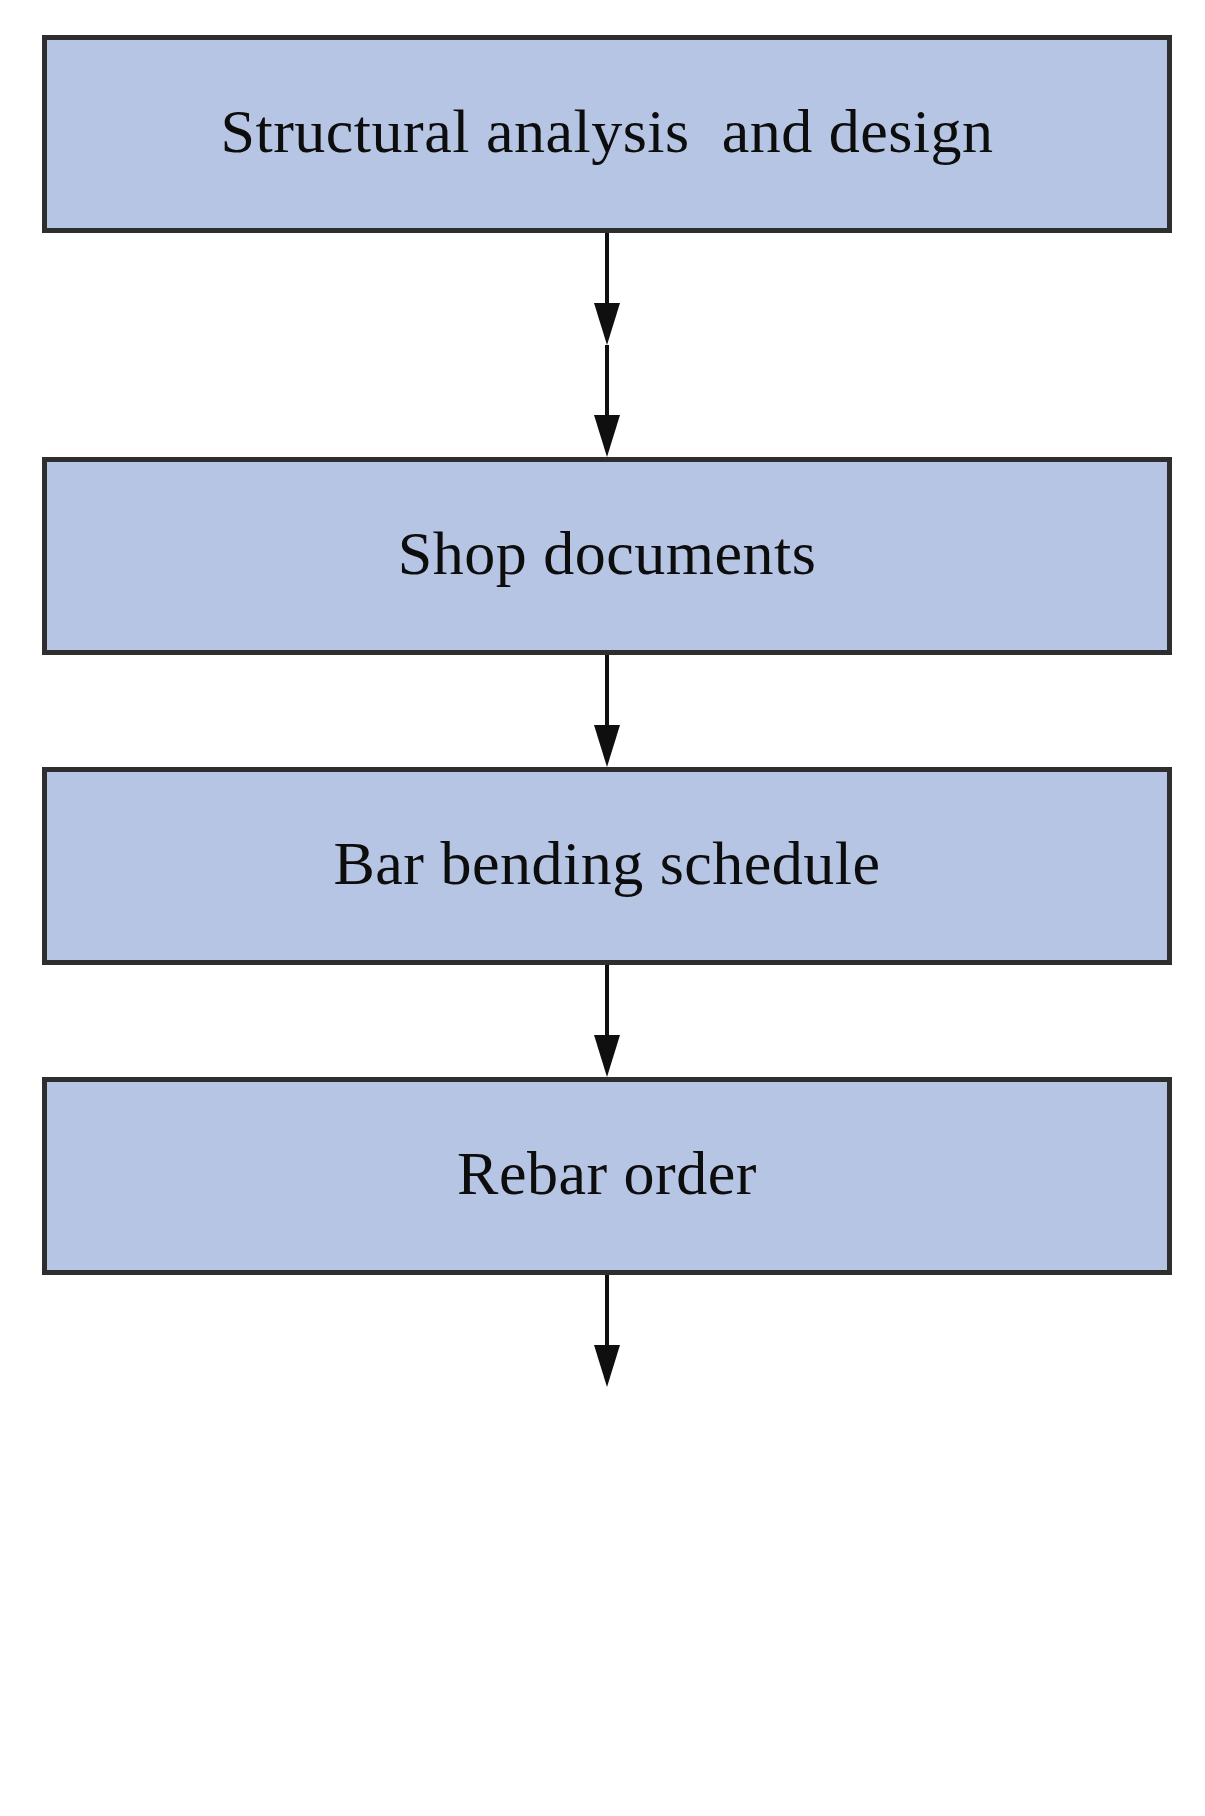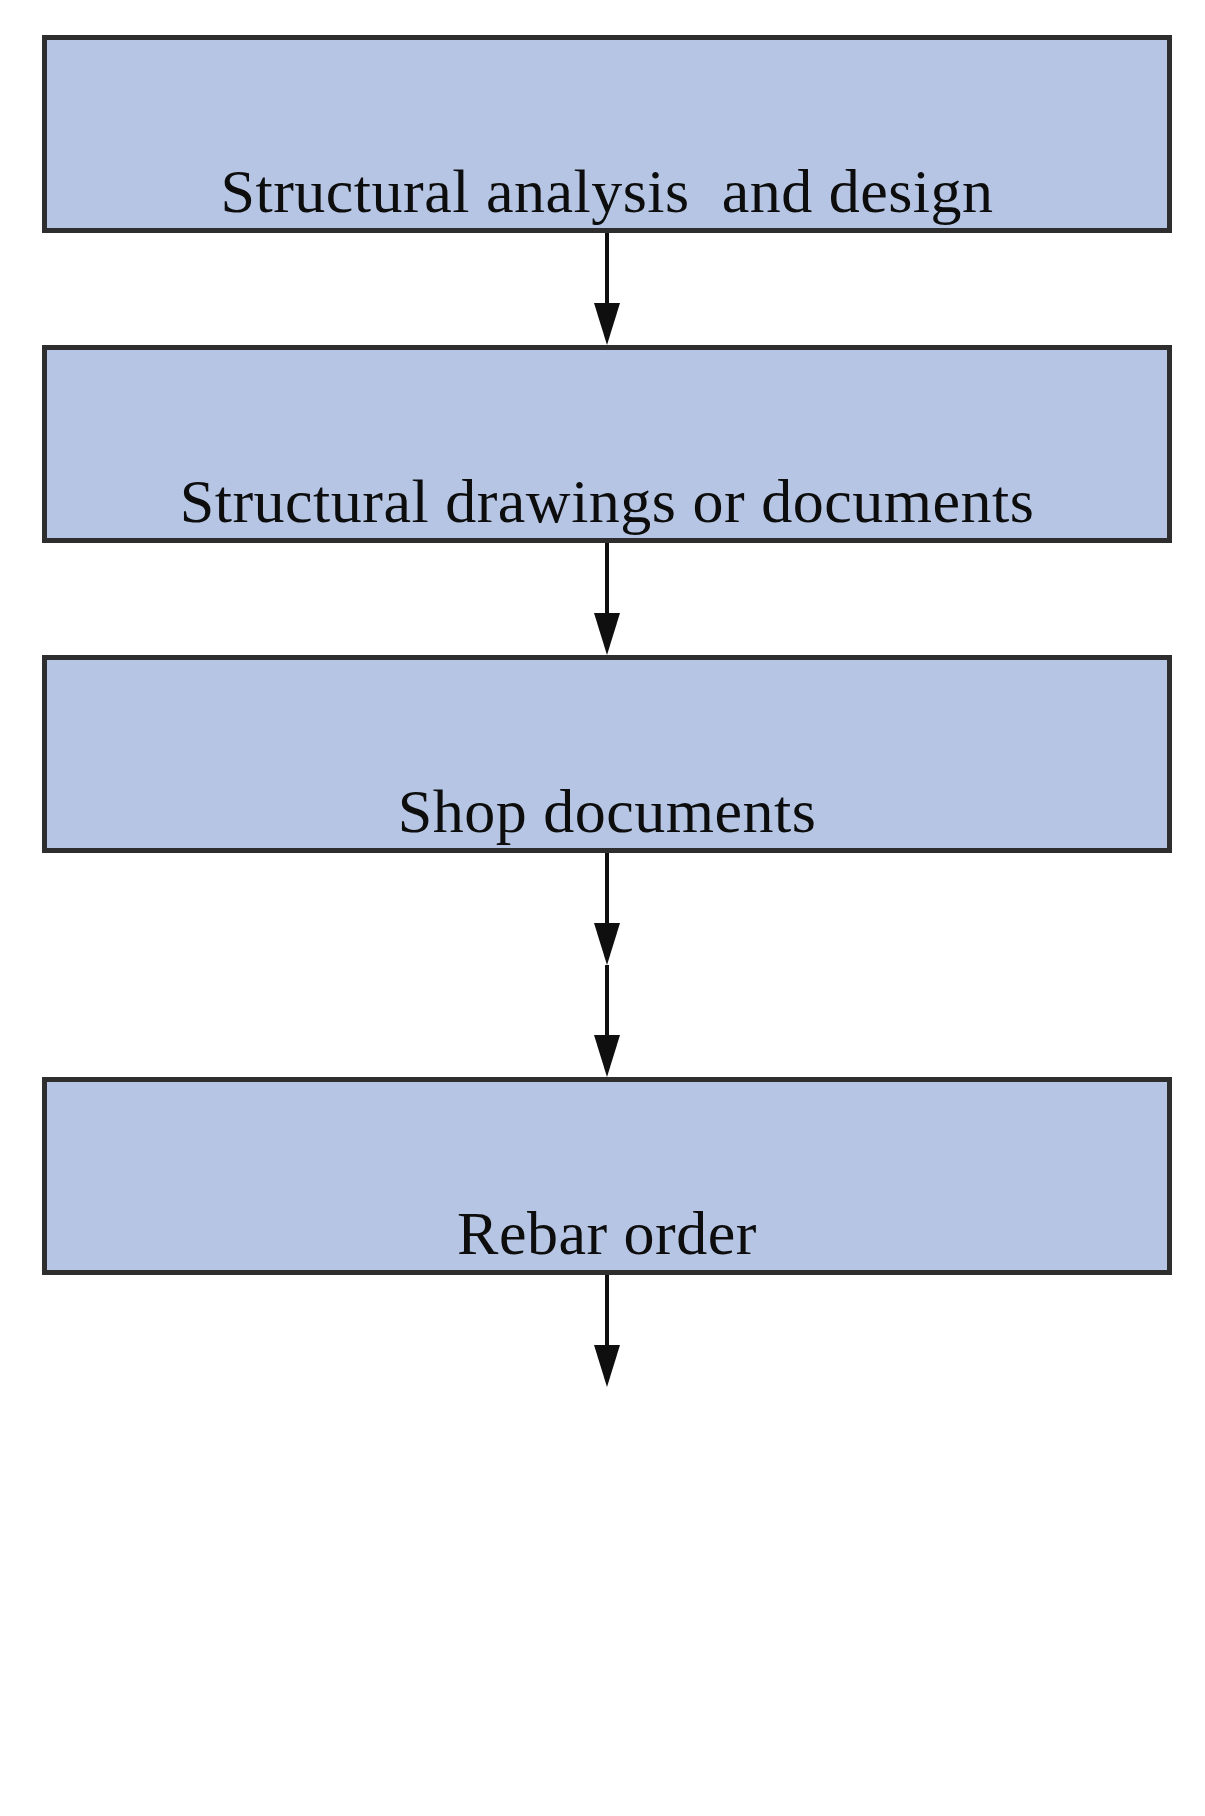--- a/index.html
+++ b/index.html
@@ -29,21 +29,21 @@
     display:flex;
     flex-direction:column;
   }
   .flow-box{
     box-sizing:border-box;
     width:1130px;
     height:198px;
     background:var(--box-fill);
     border:5px solid var(--box-border);
     display:flex;
-    align-items:flex-end;
+    align-items:center;
     justify-content:center;
   }
   .flow-box .label{
     font-size:62px;
     line-height:1;
     color:var(--text);
     white-space:pre;
     letter-spacing:0.5px;
     padding-bottom:6px;
   }
@@ -67,42 +67,42 @@
       <span class="label">Structural analysis  and design</span>
     </div>
 
     <div class="flow-arrow">
       <svg width="44" height="112" viewBox="0 0 44 112" aria-hidden="true">
         <line x1="22" y1="0" x2="22" y2="76" stroke="currentColor" stroke-width="4"></line>
         <polygon points="9,70 35,70 22,112" fill="currentColor"></polygon>
       </svg>
     </div>
 
-    <div class="flow-box">
-      <span class="label">Structural drawings or documents</span>
-    </div>
 
     <div class="flow-arrow">
       <svg width="44" height="112" viewBox="0 0 44 112" aria-hidden="true">
         <line x1="22" y1="0" x2="22" y2="76" stroke="currentColor" stroke-width="4"></line>
         <polygon points="9,70 35,70 22,112" fill="currentColor"></polygon>
       </svg>
     </div>
 
     <div class="flow-box">
       <span class="label">Shop documents</span>
     </div>
 
     <div class="flow-arrow">
       <svg width="44" height="112" viewBox="0 0 44 112" aria-hidden="true">
         <line x1="22" y1="0" x2="22" y2="76" stroke="currentColor" stroke-width="4"></line>
         <polygon points="9,70 35,70 22,112" fill="currentColor"></polygon>
       </svg>
     </div>
 
+    <div class="flow-box">
+      <span class="label">Bar bending schedule</span>
+    </div>
 
     <div class="flow-arrow">
       <svg width="44" height="112" viewBox="0 0 44 112" aria-hidden="true">
         <line x1="22" y1="0" x2="22" y2="76" stroke="currentColor" stroke-width="4"></line>
         <polygon points="9,70 35,70 22,112" fill="currentColor"></polygon>
       </svg>
     </div>
 
     <div class="flow-box">
       <span class="label">Rebar order</span>

